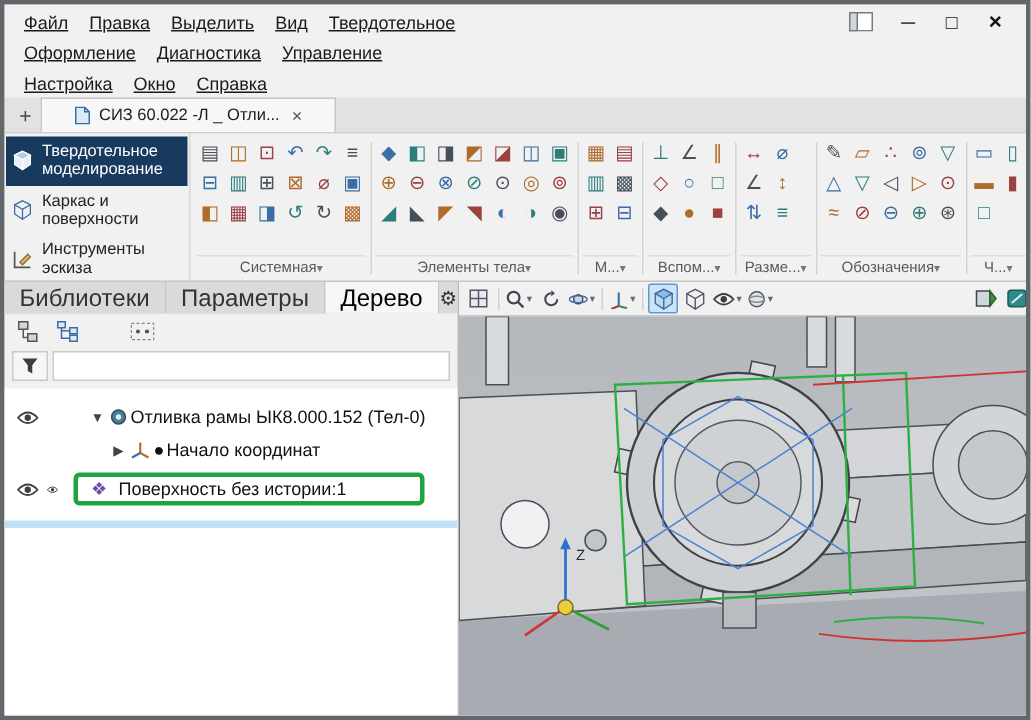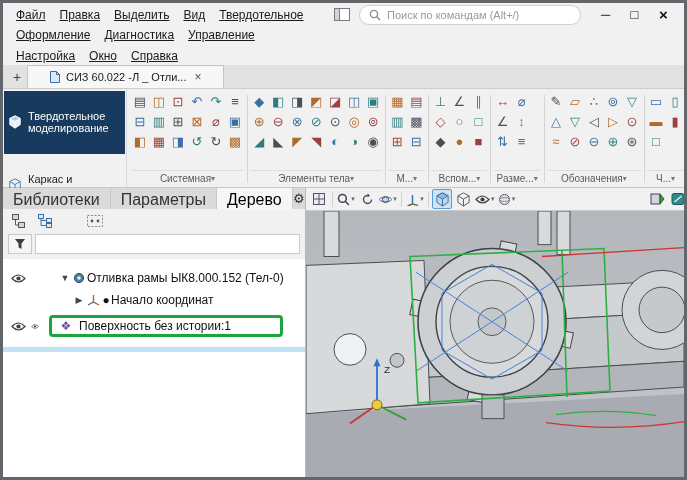--- a/index.html
+++ b/index.html
@@ -32,21 +32,21 @@
   .tab-add { width:20px; height:20px; display:flex; align-items:center; justify-content:center;
              font-size:14px; color:#444; margin-bottom:1px; }
   .tab { display:flex; align-items:center; gap:6px; height:23px; padding:0 22px;
          background:var(--tab_active_bg); border:1px solid #c6c6c6; border-bottom:none; font-size:11px; }
   .tab .tclose { color:#555; font-size:12px; padding-left:2px; }
 
   
   .toolbar { position:absolute; left:0; top:86px; right:0; height:99px; background:#f1f1f1;
              border-bottom:1px solid #c6c6c6; display:flex; }
   .modes { width:124px; border-right:1px solid #d8d8d8; padding:2px 1px; }
-  .mode { display:flex; align-items:center; gap:5px; padding:19px 3px; font-size:11px;
+  .mode { display:flex; align-items:center; gap:5px; padding:4px 3px; font-size:11px;
           line-height:1.12; min-height:30px; color:#222; }
   .mode.active { background:var(--mode_active); color:#fff; }
   .mode .micon { flex:none; width:16px; height:16px; display:flex; align-items:center; justify-content:center; }
 
   .ribbon { flex:1; display:flex; align-items:stretch; padding:2px 0 0 4px; overflow:hidden; }
   .rgroup { display:flex; flex-direction:column; justify-content:space-between; }
   .rgrid { display:flex; flex-direction:column; gap:1px; padding-top:1px; }
   .rrow { display:flex; gap:1px; }
   .ricon { width:18px; height:19px; display:flex; align-items:center; justify-content:center;
            font-size:13px; border-radius:2px; cursor:default; }
@@ -116,27 +116,20 @@
       <span class="mitem">Выделить</span>
       <span class="mitem">Вид</span>
       <span class="mitem">Твердотельное</span>
       <span class="spacer"></span>
       <span class="panel-icon-btn">
         <svg width="16" height="13" viewBox="0 0 16 13">
           <rect x="0.5" y="0.5" width="15" height="12" fill="#fff" stroke="#7a7a7a"></rect>
           <rect x="0.5" y="0.5" width="5" height="12" fill="#cfd6dd" stroke="#7a7a7a"></rect>
         </svg>
       </span>
-      <span class="searchbox">
-        <svg width="12" height="12" viewBox="0 0 12 12">
-          <circle cx="5" cy="5" r="3.6" fill="none" stroke="#8a8a8a" stroke-width="1.4"></circle>
-          <line x1="7.8" y1="7.8" x2="11" y2="11" stroke="#8a8a8a" stroke-width="1.4"></line>
-        </svg>
-        <input type="text" placeholder="Поиск по командам (Alt+/)" style="">
-      </span>
       <span class="winctl">
         <span class="wbtn">─</span>
         <span class="wbtn">□</span>
         <span class="wbtn close">×</span>
       </span>
     </div>
     <div class="mrow">
       <span class="mitem">Оформление</span>
       <span class="mitem">Диагностика</span>
       <span class="mitem">Управление</span>

